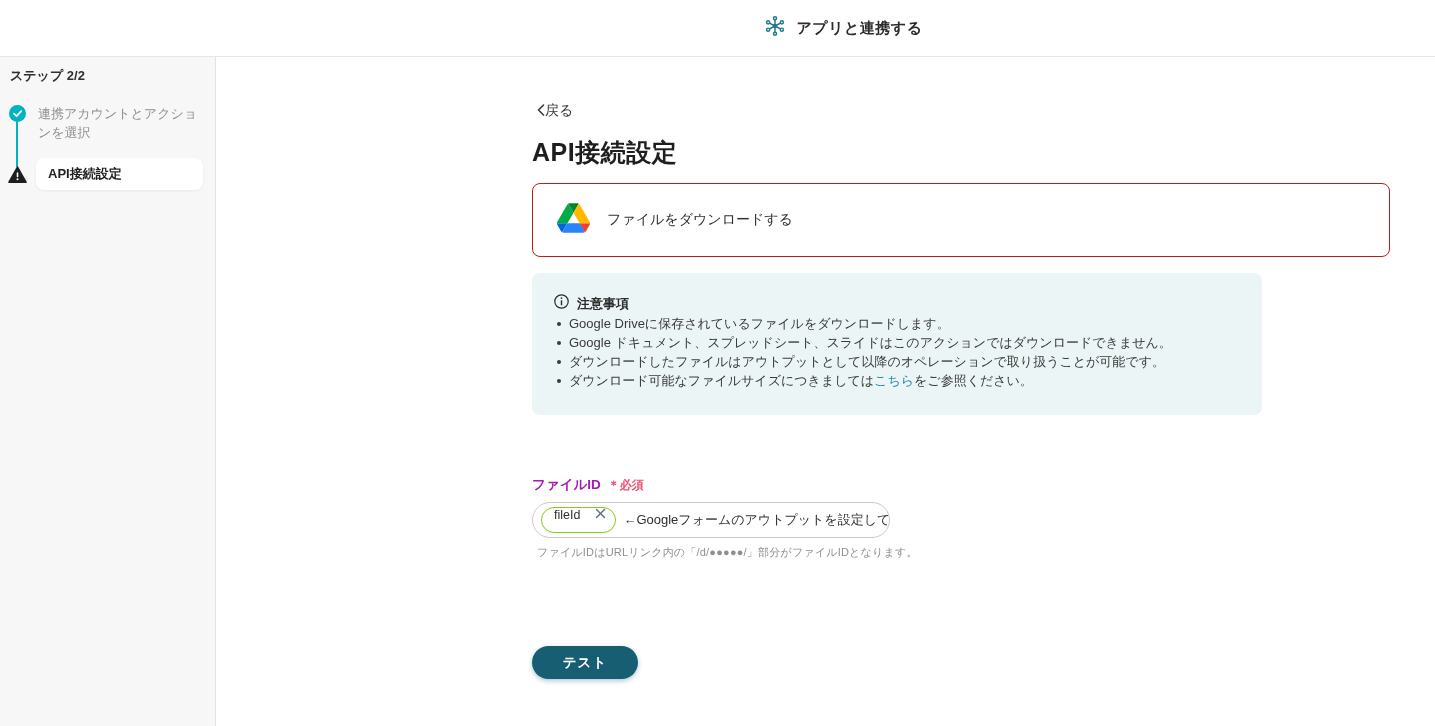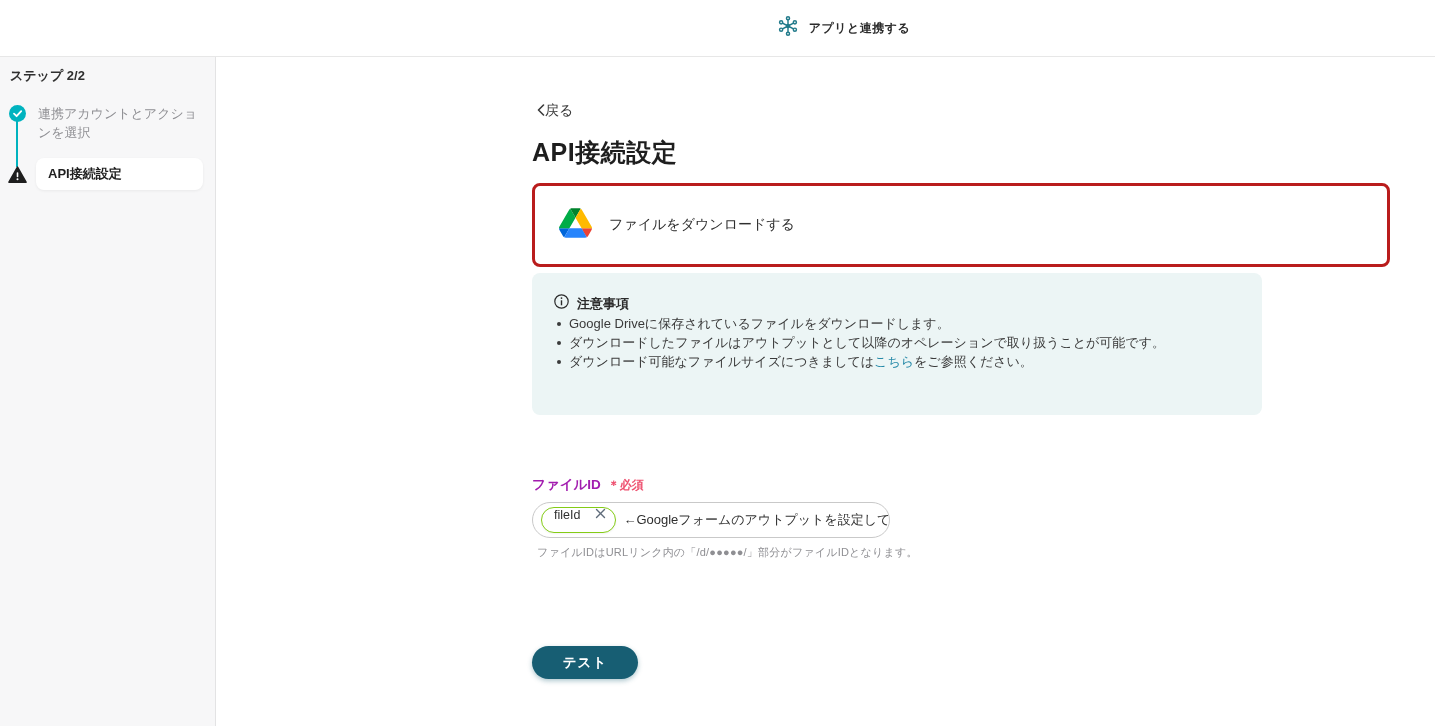--- a/index.html
+++ b/index.html
@@ -8,21 +8,21 @@
     font-family: "Liberation Sans", "DejaVu Sans", sans-serif;
     background: #ffffff; color: #2f2f2f; overflow: hidden;
   }
   
   .header {
     position: absolute; top: 0; left: 0; width: 1435px; height: 57px;
     background: #ffffff; border-bottom: 1px solid #e7e7e7;
     display: flex; align-items: center; justify-content: center;
   }
   .header-group { display: flex; align-items: center; gap: 10px; margin-left: 252px; }
-  .header-title { font-size: 12px; font-weight: bold; color: #2b2b2b; letter-spacing: .5px; }
+  .header-title { font-size: 15px; font-weight: bold; color: #2b2b2b; letter-spacing: .5px; }
   
   .sidebar {
     position: absolute; top: 57px; left: 0; width: 216px; height: 669px;
     background: #f7f7f8; border-right: 1px solid #e3e3e4;
   }
   .step-counter { position: absolute; top: 10px; left: 10px; font-size: 13px; font-weight: bold; color: #2f2f2f; }
   .step1-icon { position: absolute; top: 48px; left: 9px; }
   .step-line { position: absolute; top: 63px; left: 16px; width: 2px; height: 47px; background: #00b3bf; }
   .step1-label {
     position: absolute; top: 47px; left: 38px; width: 162px;
@@ -40,22 +40,22 @@
   .content { position: absolute; left: 316px; top: 0; width: 858px; height: 669px; }
 
   .back-link {
     position: absolute; top: 45px; left: 5px;
     display: flex; align-items: center; cursor: pointer;
     font-size: 14px; color: #3a3a3a;
   }
   .page-title { position: absolute; top: 79px; left: 0; font-size: 25px; font-weight: bold; color: #1e1e1e; letter-spacing: .5px; }
 
   .action-card {
-    position: absolute; top: 126px; left: 0; width: 858px; height: 84px;
-    background: #ffffff; border: 3px solid #b91c1c; border-radius: 8px;
+    position: absolute; top: 126px; left: 0; width: 858px; height: 74px;
+    background: #ffffff; border: 1px solid #b91c1c; border-radius: 8px;
     display: flex; align-items: center; cursor: pointer;
   }
   .action-card .drive-icon { margin-left: 24px; }
   .action-card-label { margin-left: 17px; font-size: 14px; color: #2f2f2f; }
 
   .notice {
     position: absolute; top: 216px; left: 0; width: 730px; height: 142px;
     background: #ecf5f5; border-radius: 8px; padding: 21px 22px 0 22px;
   }
   .notice-head { display: flex; align-items: center; gap: 8px; }
@@ -186,20 +186,21 @@
           <svg width="15" height="15" viewBox="0 0 15 15" fill="none">
             <circle cx="7.5" cy="7.5" r="6.7" stroke="#2b2b2b" stroke-width="1.2"></circle>
             <rect x="6.8" y="6.3" width="1.4" height="5" fill="#2b2b2b"></rect>
             <circle cx="7.5" cy="4.1" r="0.9" fill="#2b2b2b"></circle>
           </svg>
         </span>
         <span class="notice-title">注意事項</span>
       </div>
       <ul class="notice-list">
         <li>Google Driveに保存されているファイルをダウンロードします。</li>
+        <li>Google ドキュメント、スプレッドシート、スライドはこのアクションではダウンロードできません。</li>
         <li>ダウンロードしたファイルはアウトプットとして以降のオペレーションで取り扱うことが可能です。</li>
         <li><span>ダウンロード可能なファイルサイズにつきましては</span><a class="notice-link">こちら</a><span>をご参照ください。</span></li>
       </ul>
     </div>
 
     <div class="field-label-row">
       <span class="field-label">ファイルID</span>
       <span class="required-label">＊必須</span>
     </div>
 

